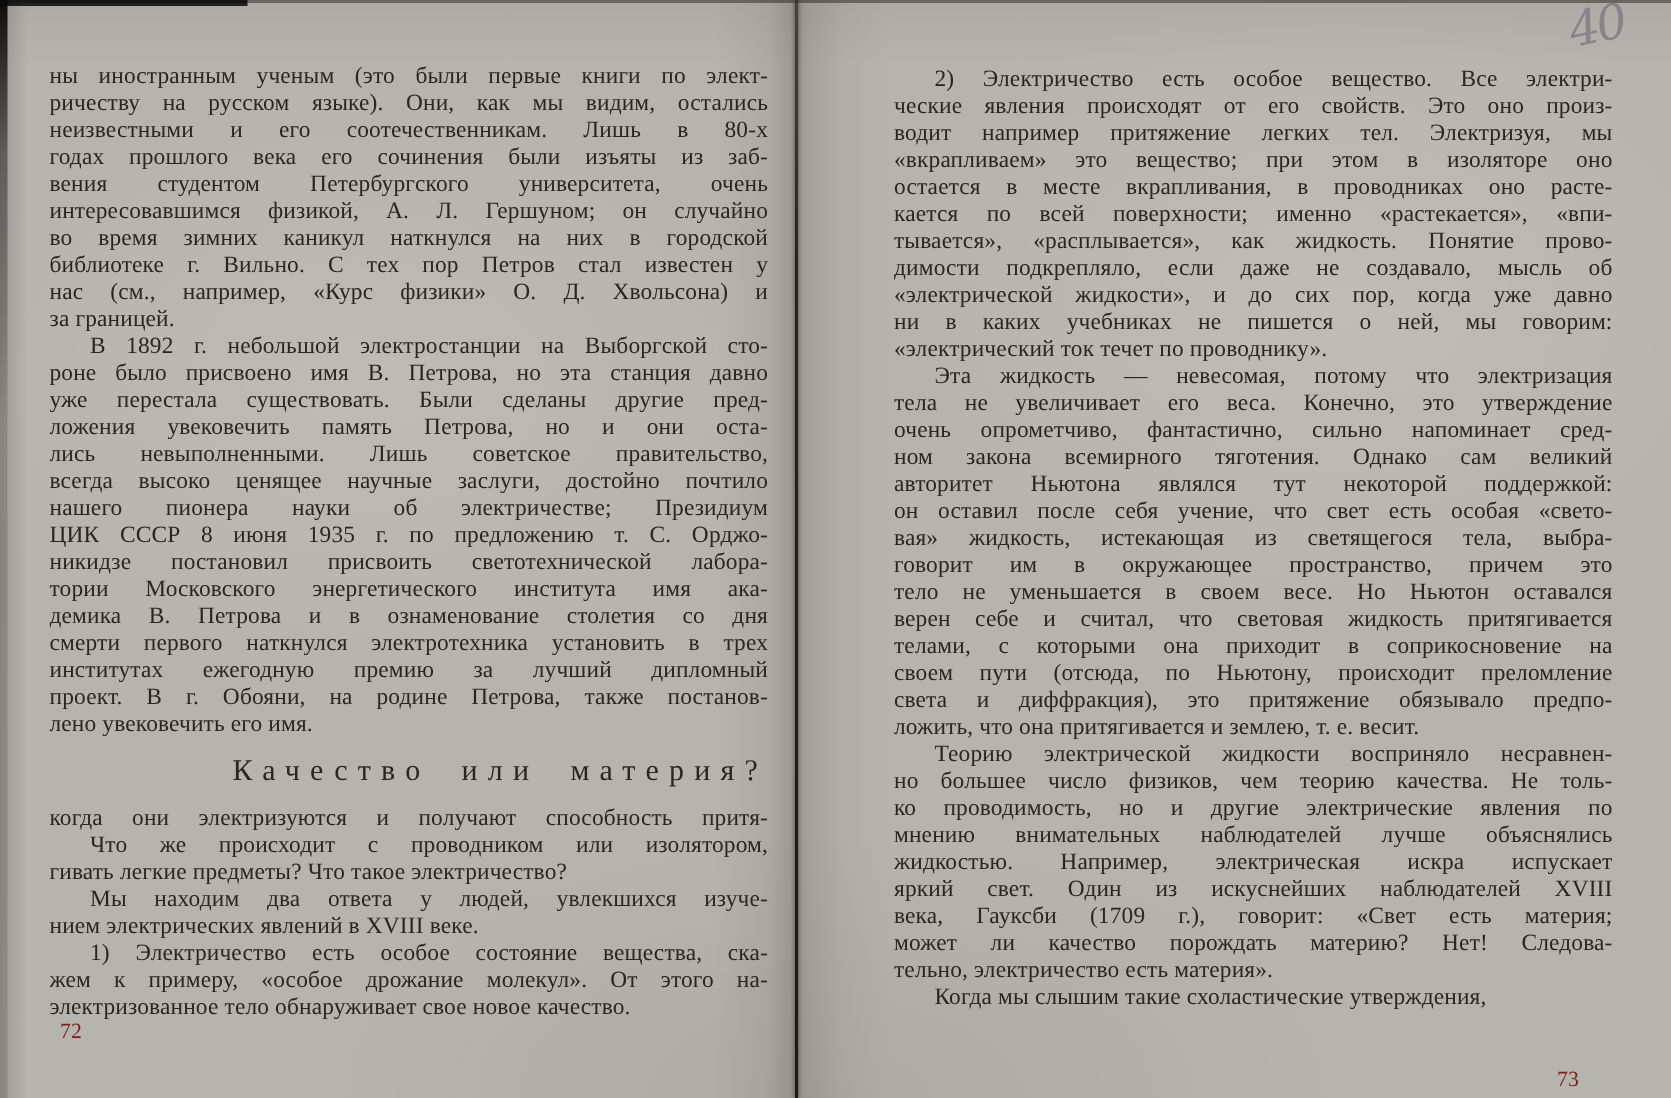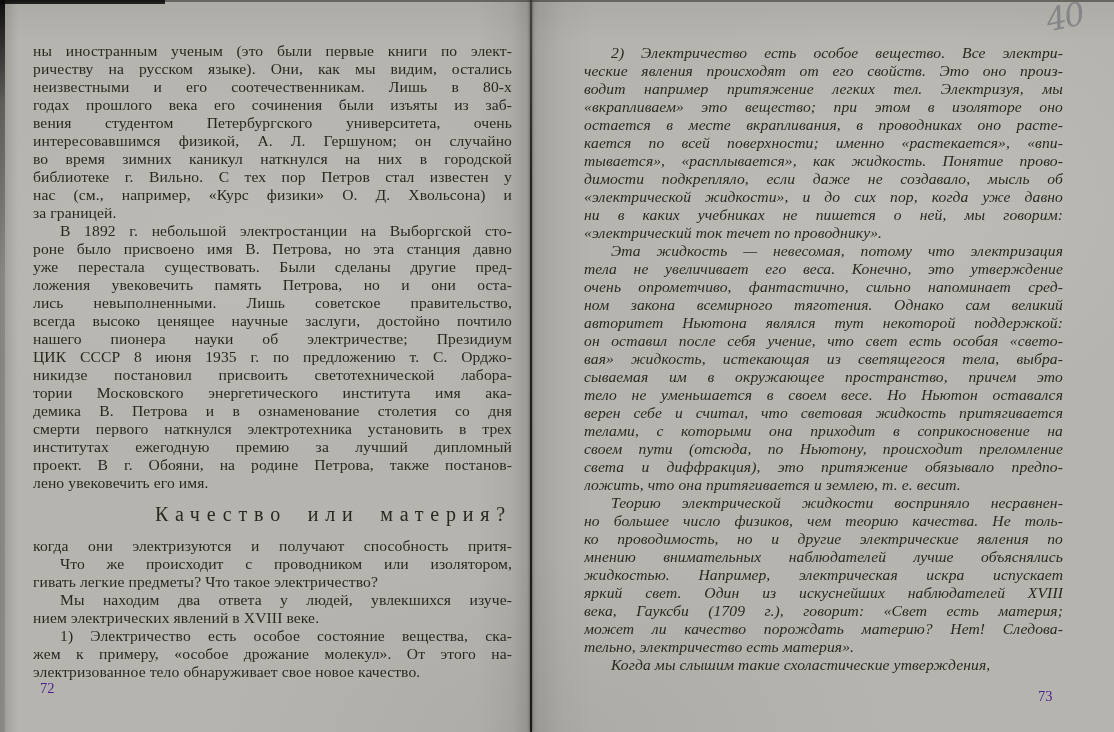--- a/index.html
+++ b/index.html
@@ -26,29 +26,29 @@
     background:linear-gradient(180deg,rgba(0,0,0,0.9) 0%,rgba(0,0,0,0.4) 14%,rgba(0,0,0,0.14) 38%,rgba(0,0,0,0.12) 100%);}
   .gutter-shade{position:absolute;top:0;bottom:0;left:476px;width:120px;
     background:linear-gradient(90deg,rgba(0,0,0,0) 0%,rgba(0,0,0,0.05) 30%,rgba(0,0,0,0.17) 46%,rgba(0,0,0,0.10) 52%,rgba(0,0,0,0.03) 72%,rgba(0,0,0,0) 100%);}
   .gutter-line{position:absolute;top:0;bottom:0;left:530px;width:2px;
     background:linear-gradient(180deg,#45443f 0%,#24231e 25%,#1b1a16 100%);
     box-shadow:0 0 3px rgba(0,0,0,0.55);}
   
   .page-col{position:absolute;width:479px;font-size:15.6px;line-height:18px;
     letter-spacing:0.1px;overflow:hidden;}
   .page-col.left{left:33px;top:42px;height:652px;}
-  .page-col.right{left:584px;top:44px;height:652px;font-style:italic;}
+  .page-col.right{left:596px;top:44px;height:652px;}
   .tl{text-align:justify;text-align-last:justify;-moz-text-align-last:justify;white-space:nowrap0;}
   .tl.last{text-align-last:left;-moz-text-align-last:left;}
   .tl.first{text-indent:27px;}
   .heading{text-align:right;letter-spacing:0.34em;word-spacing:0.45em;
     margin:13px 0 14px 0;font-size:20px;}
-  .pagenum{position:absolute;font-size:14.5px;color:#4c1d95;}
+  .pagenum{position:absolute;font-size:14.5px;color:#7f1d1d;}
   .pagenum.left{left:40px;top:680px;}
-  .pagenum.right{left:1038px;top:688px;}
+  .pagenum.right{left:1038px;top:712px;}
   .handwritten-note{position:absolute;left:1046px;top:-2px;
     font-family:"DejaVu Serif",serif;font-style:italic;
     font-size:32px;color:#7e7e85;opacity:0.85;
     transform:rotate(-12deg);letter-spacing:-2px;}
 </style>
 </head>
 <body>
 
 <div class="scan">
   <div class="paper-texture"></div>
@@ -123,21 +123,21 @@
         <div class="tl last">«электрический ток течет по проводнику».</div>
       </div>
       <div class="para">
         <div class="tl first">Эта жидкость — невесомая, потому что электризация</div>
         <div class="tl">тела не увеличивает его веса. Конечно, это утверждение</div>
         <div class="tl">очень опрометчиво, фантастично, сильно напоминает сред-</div>
         <div class="tl">ном закона всемирного тяготения. Однако сам великий</div>
         <div class="tl">авторитет Ньютона являлся тут некоторой поддержкой:</div>
         <div class="tl">он оставил после себя учение, что свет есть особая «свето-</div>
         <div class="tl">вая» жидкость, истекающая из светящегося тела, выбра-</div>
-        <div class="tl">сываемая им в окружающее пространство, причем это</div>
+        <div class="tl">говорит им в окружающее пространство, причем это</div>
         <div class="tl">тело не уменьшается в своем весе. Но Ньютон оставался</div>
         <div class="tl">верен себе и считал, что световая жидкость притягивается</div>
         <div class="tl">телами, с которыми она приходит в соприкосновение на</div>
         <div class="tl">своем пути (отсюда, по Ньютону, происходит преломление</div>
         <div class="tl">света и диффракция), это притяжение обязывало предпо-</div>
         <div class="tl last">ложить, что она притягивается и землею, т. е. весит.</div>
       </div>
       <div class="para">
         <div class="tl first">Теорию электрической жидкости восприняло несравнен-</div>
         <div class="tl">но большее число физиков, чем теорию качества. Не толь-</div>

